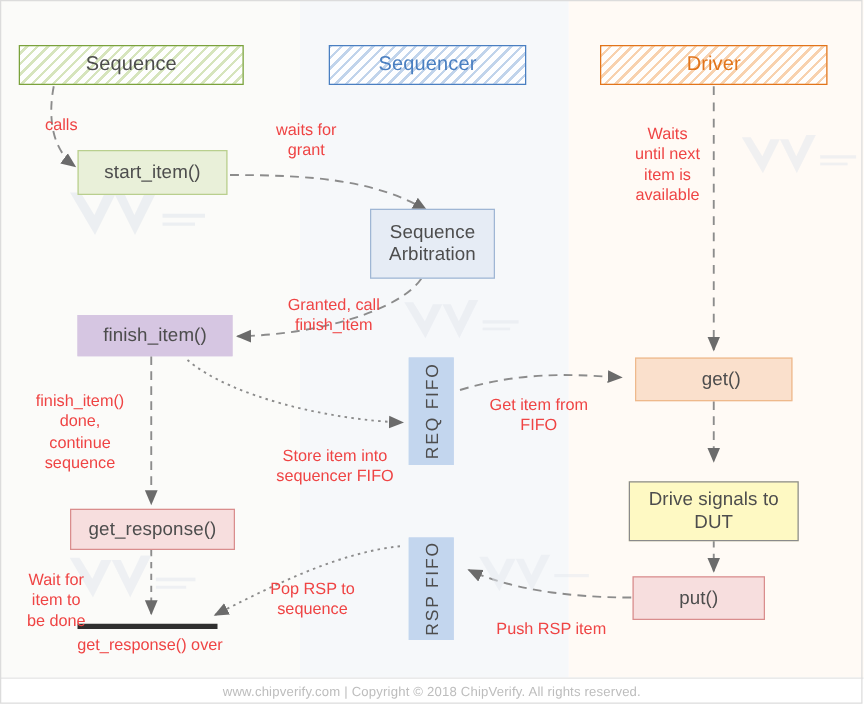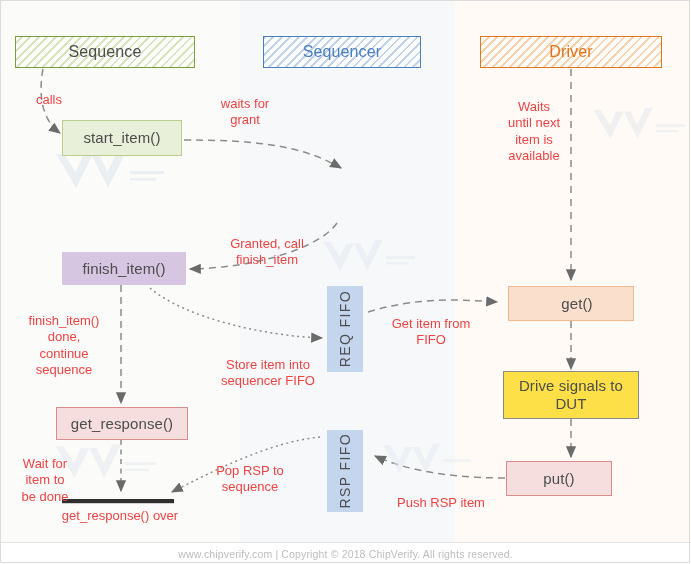--- a/index.html
+++ b/index.html
@@ -57,21 +57,21 @@
       rgba(255,255,255,.95) 0 4px,
       rgba(238,150,70,.32) 4px 6px);
     color:#e2741a;
   }
 
   .fill-green{background:#e9f0d9;border:1.3px solid #b9cf8e;}
   .fill-lav{background:#d6c6e2;border:1.3px solid #d6c6e2;}
   .fill-pink{background:#f7dede;border:1.3px solid #d98d8d;}
   .fill-bluegrey{background:#e6ecf5;border:1.3px solid #9fb6d4;}
   .fill-peach{background:#fae0cc;border:1.3px solid #eeb98c;padding-left:12px;}
-  .fill-grey{background:#fde047;border:1.3px solid #8a8a8a;}
+  .fill-grey{background:#fef9c3;border:1.3px solid #8a8a8a;margin-top:14px;}
   .fill-fifo{background:#c3d6ee;border:1.3px solid #c3d6ee;}
 
   .fifo-txt{
     writing-mode:vertical-rl;
     transform:rotate(180deg);
     letter-spacing:1.4px;
     font-size:14px;
     color:#4d4d4d;
     white-space:nowrap;
   }
@@ -200,20 +200,24 @@
     <span>Sequencer</span>
   </div>
   <div class="node hdr hatch-orange" style="left:480px;top:36px;width:182px;text-align:right;">
     <span>Driver</span>
   </div>
 
   <div class="node fill-green" style="left:62px;top:120px;width:120px;height:36px;">
     <span>start_item()</span>
   </div>
 
+  <div class="node fill-bluegrey" style="left:296px;top:167px;width:100px;height:56px;">
+    <span>Sequence
+Arbitration</span>
+  </div>
 
   <div class="node fill-lav" style="left:62px;top:252px;width:124px;height:33px;">
     <span>finish_item()</span>
   </div>
 
   <div class="node fill-fifo" style="left:327px;top:286px;width:36px;height:86px;">
     <span class="fifo-txt">REQ  FIFO</span>
   </div>
 
   <div class="node fill-peach" style="left:508px;top:286px;width:126px;height:35px;">

